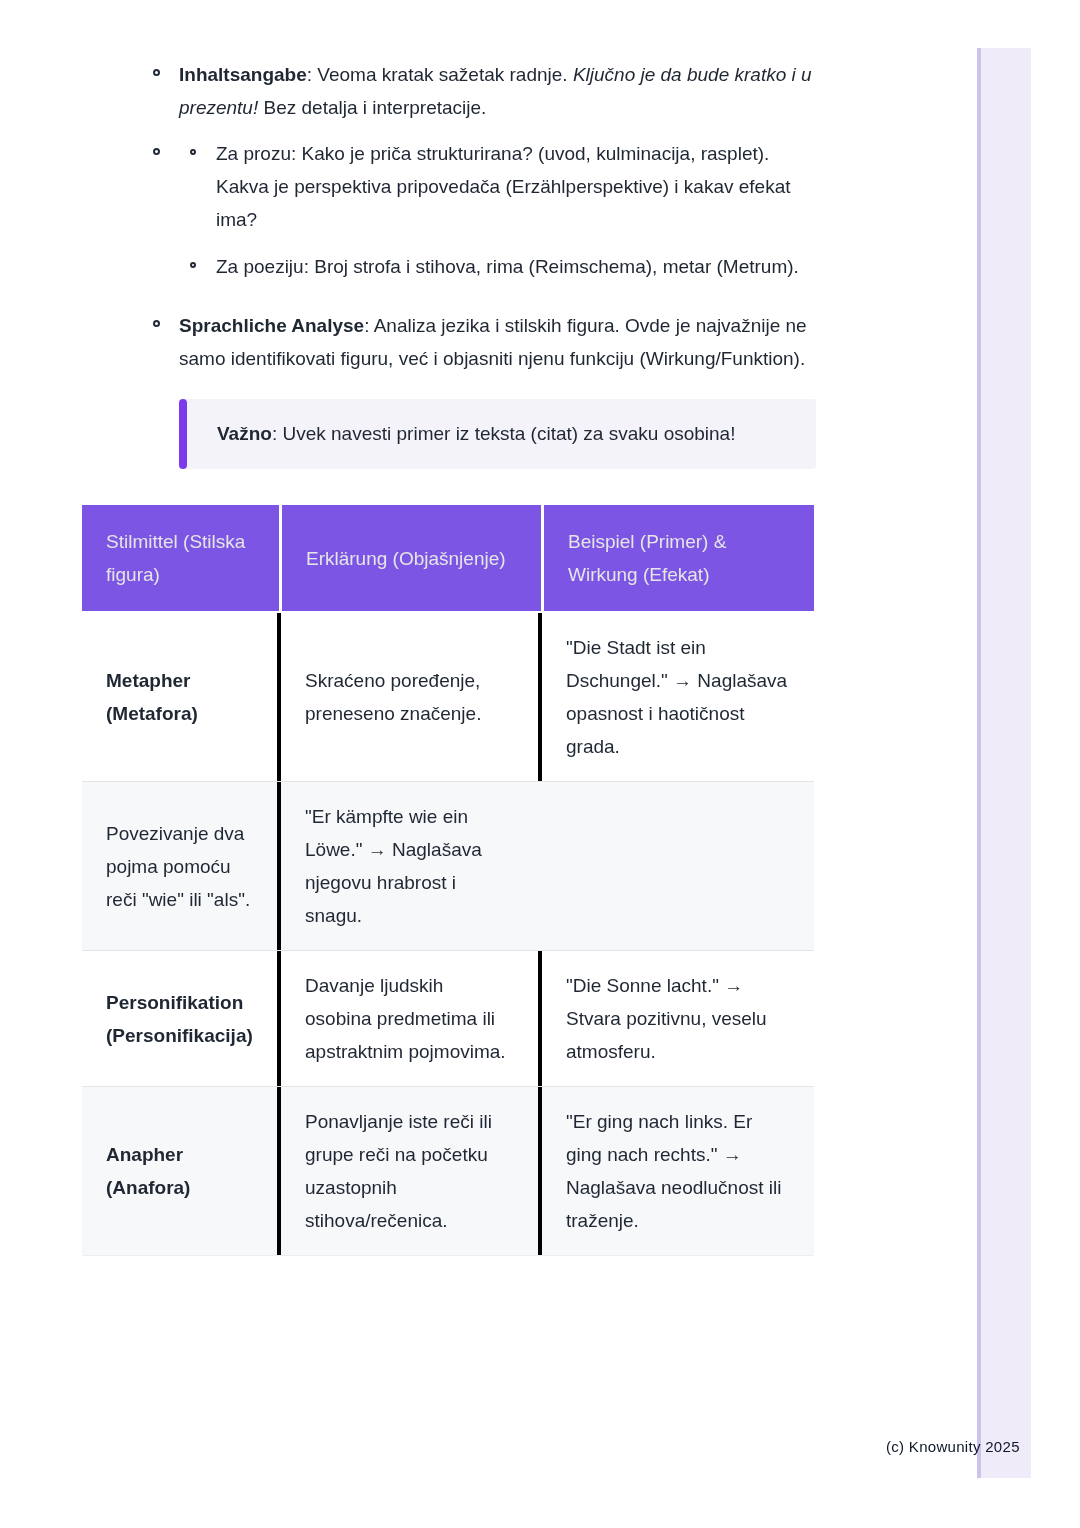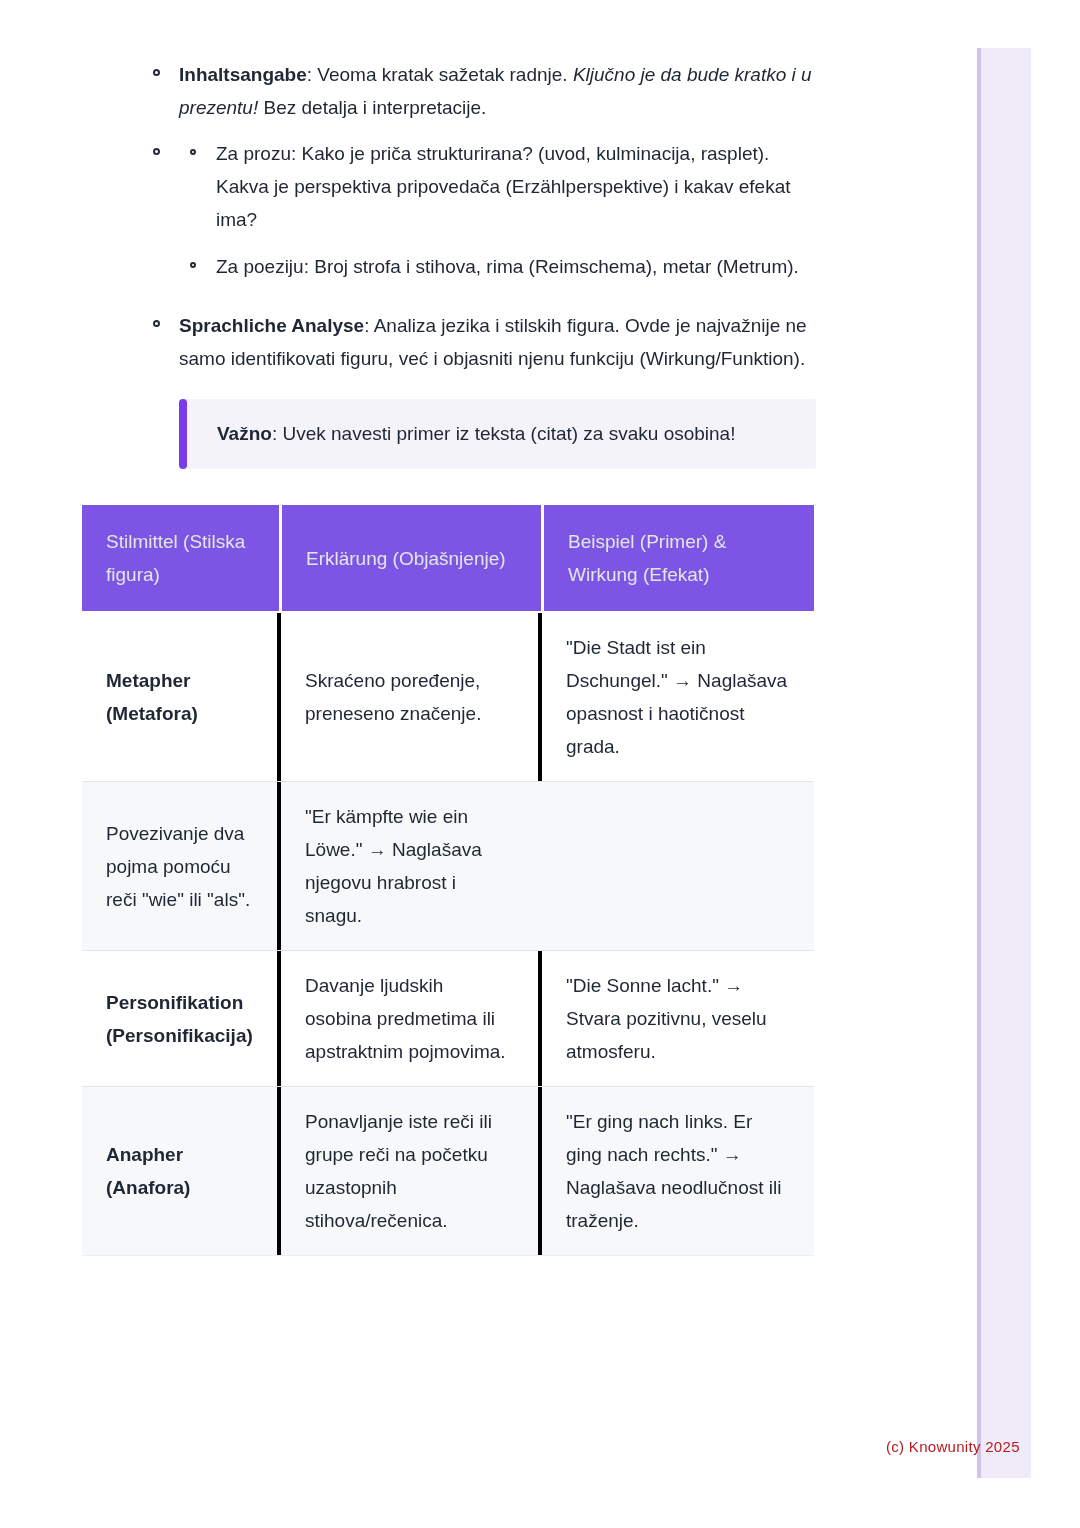--- a/index.html
+++ b/index.html
@@ -14,21 +14,21 @@
   .page { position:absolute; inset:0; background:#ffffff; overflow:hidden; }
 
   
   .side-strip {
     position:absolute; left:977px; top:48px; width:54px; height:1430px;
     background:#efebf9; border-left:4px solid #cdc3ec; z-index:1;
   }
 
   .footer-note {
     position:absolute; left:886px; top:1438px; z-index:3;
-    font-size:15px; color:#b91c1c; letter-spacing:0.3px;
+    font-size:15px; color:#0f172a; letter-spacing:0.3px;
   }
 
   .content { position:absolute; left:152px; top:58px; width:690px; z-index:2; }
 
   ul.blist { list-style:none; }
   ul.blist > li { position:relative; padding-left:27px; margin-bottom:13px; }
   .bullet-ring {
     position:absolute; left:1px; top:11px; width:7px; height:7px;
     border:2px solid #242b38; border-radius:50%; background:transparent;
   }

